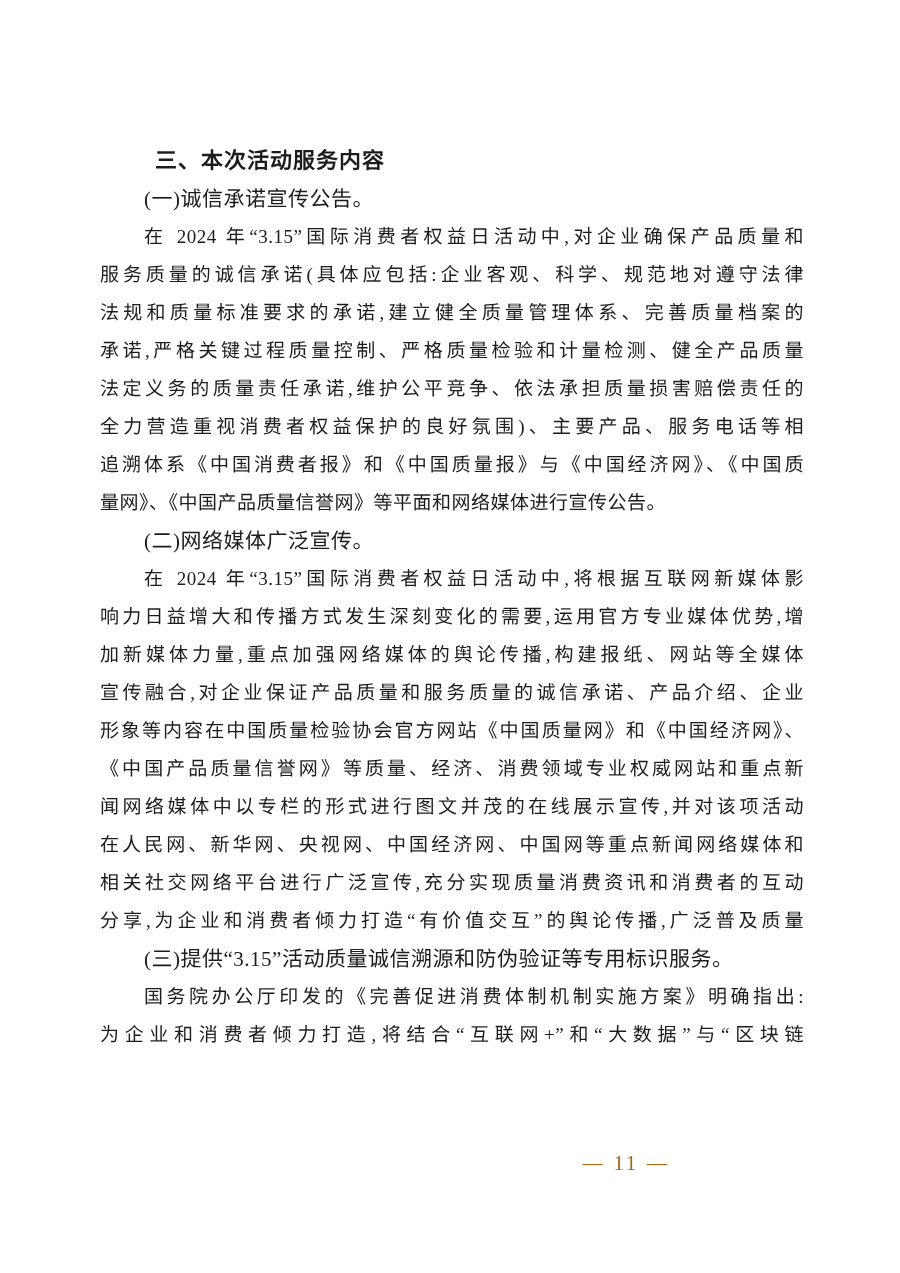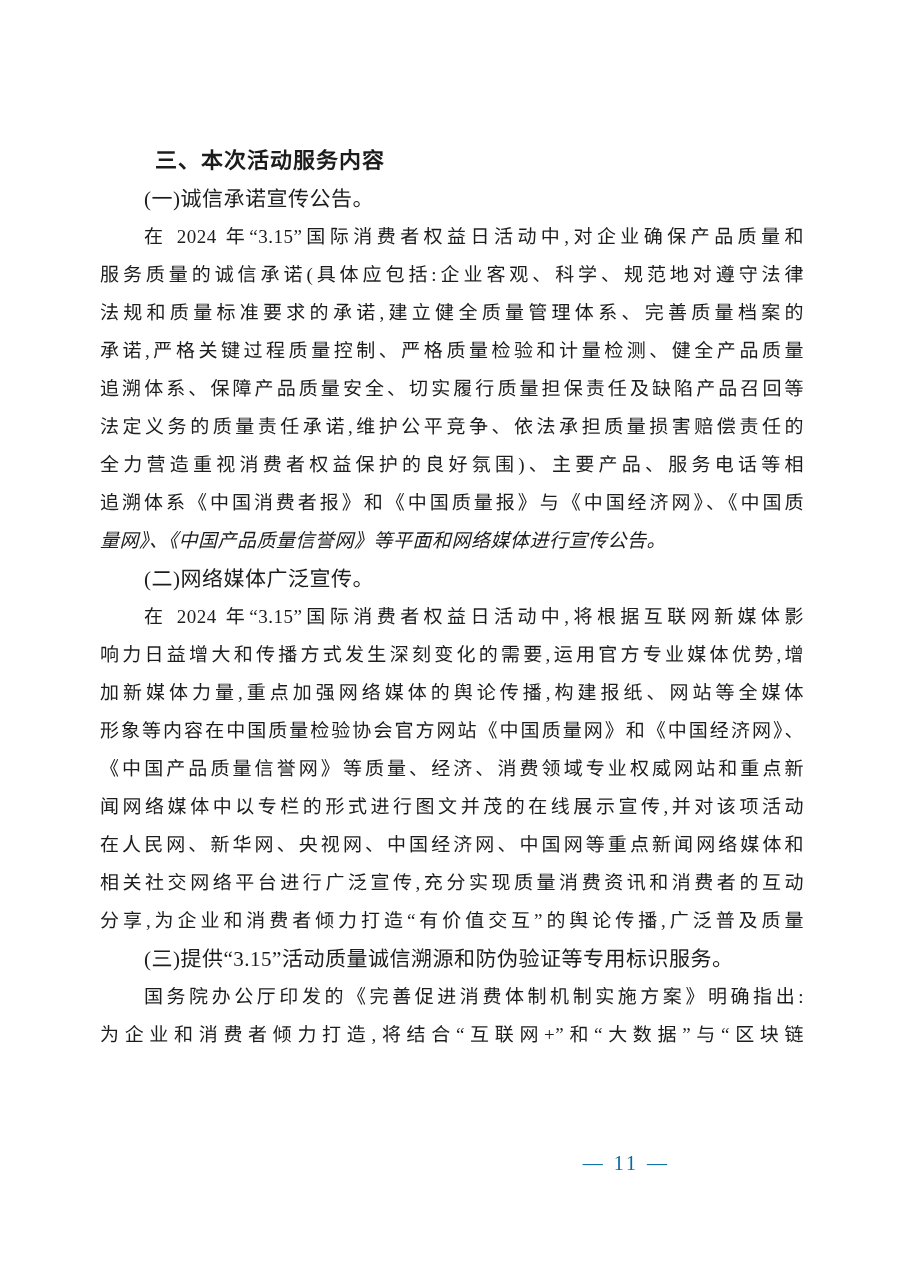--- a/index.html
+++ b/index.html
@@ -26,21 +26,20 @@
     height: 38px;
     line-height: 38px;
     font-size: 19px;
     letter-spacing: 0.5px;
     text-align: justify;
     text-align-last: justify;
     overflow: hidden;
   }
   .line.short {
     text-align-last: left;
-    font-style: italic;
   }
   .line.first {
     padding-left: 44px;
   }
   .h1 {
     font-family: "Liberation Sans", sans-serif;
     font-weight: bold;
     font-size: 22px;
     padding-left: 55px;
     text-align-last: left;
@@ -53,48 +52,48 @@
     text-align-last: left;
     letter-spacing: 0.5px;
   }
   .pagenum {
     position: absolute;
     top: 1148px;
     right: 142px;
     font-size: 20px;
     line-height: 30px;
     letter-spacing: 3px;
-    color: #0369a1;
+    color: #a16207;
   }
 </style>
 </head>
 <body>
 
 <div class="page">
   <div class="content">
 
     <div class="line h1">三、本次活动服务内容</div>
 
     <div class="line sub">(一)诚信承诺宣传公告。</div>
 
     <div class="line first">在 2024 年“3.15”国际消费者权益日活动中,对企业确保产品质量和</div>
     <div class="line">服务质量的诚信承诺(具体应包括:企业客观、科学、规范地对遵守法律</div>
     <div class="line">法规和质量标准要求的承诺,建立健全质量管理体系、完善质量档案的</div>
     <div class="line">承诺,严格关键过程质量控制、严格质量检验和计量检测、健全产品质量</div>
-    <div class="line">追溯体系、保障产品质量安全、切实履行质量担保责任及缺陷产品召回等</div>
     <div class="line">法定义务的质量责任承诺,维护公平竞争、依法承担质量损害赔偿责任的</div>
     <div class="line">全力营造重视消费者权益保护的良好氛围)、主要产品、服务电话等相</div>
     <div class="line">追溯体系《中国消费者报》和《中国质量报》与《中国经济网》、《中国质</div>
     <div class="line short">量网》、《中国产品质量信誉网》等平面和网络媒体进行宣传公告。</div>
 
     <div class="line sub">(二)网络媒体广泛宣传。</div>
 
     <div class="line first">在 2024 年“3.15”国际消费者权益日活动中,将根据互联网新媒体影</div>
     <div class="line">响力日益增大和传播方式发生深刻变化的需要,运用官方专业媒体优势,增</div>
     <div class="line">加新媒体力量,重点加强网络媒体的舆论传播,构建报纸、网站等全媒体</div>
+    <div class="line">宣传融合,对企业保证产品质量和服务质量的诚信承诺、产品介绍、企业</div>
     <div class="line">形象等内容在中国质量检验协会官方网站《中国质量网》和《中国经济网》、</div>
     <div class="line">《中国产品质量信誉网》等质量、经济、消费领域专业权威网站和重点新</div>
     <div class="line">闻网络媒体中以专栏的形式进行图文并茂的在线展示宣传,并对该项活动</div>
     <div class="line">在人民网、新华网、央视网、中国经济网、中国网等重点新闻网络媒体和</div>
     <div class="line">相关社交网络平台进行广泛宣传,充分实现质量消费资讯和消费者的互动</div>
     <div class="line">分享,为企业和消费者倾力打造“有价值交互”的舆论传播,广泛普及质量</div>
 
     <div class="line sub">(三)提供“3.15”活动质量诚信溯源和防伪验证等专用标识服务。</div>
 
     <div class="line first">国务院办公厅印发的《完善促进消费体制机制实施方案》明确指出:</div>

